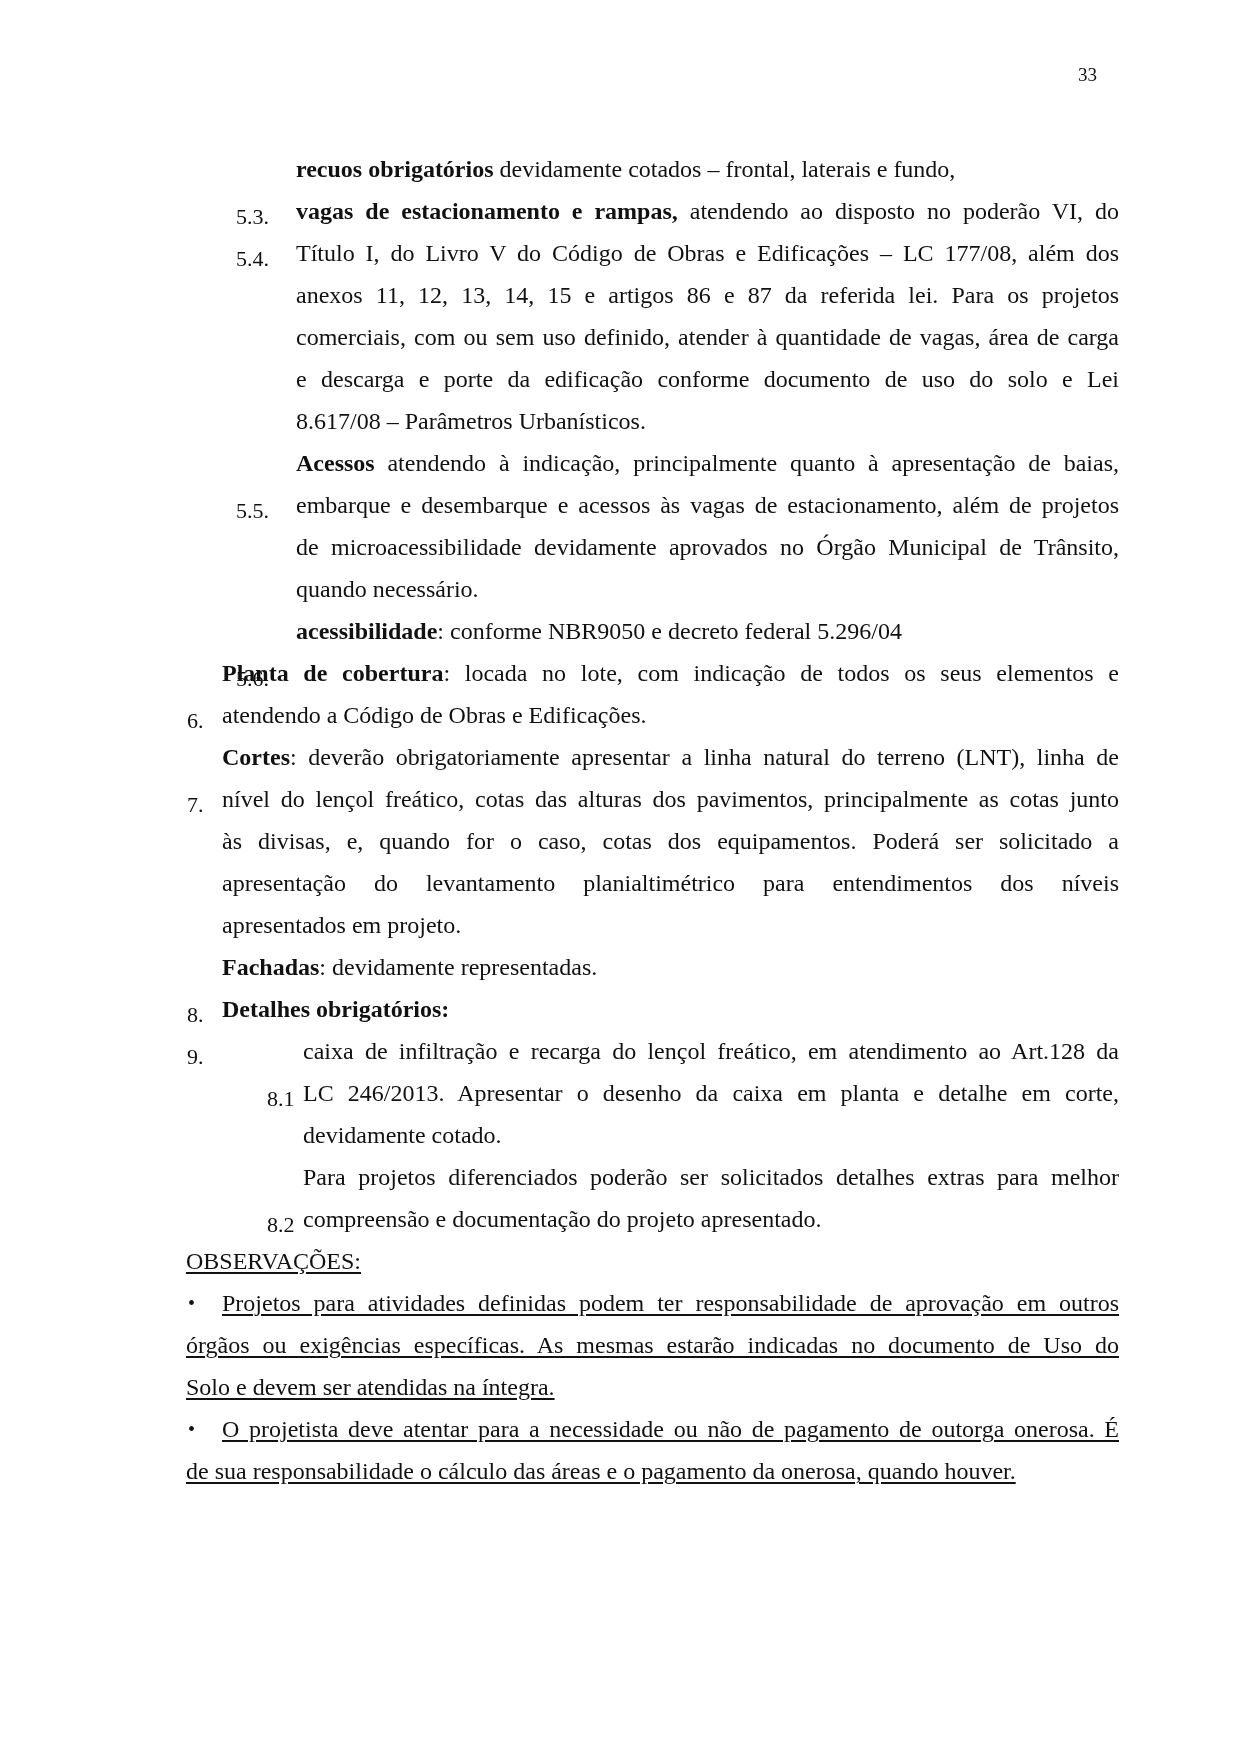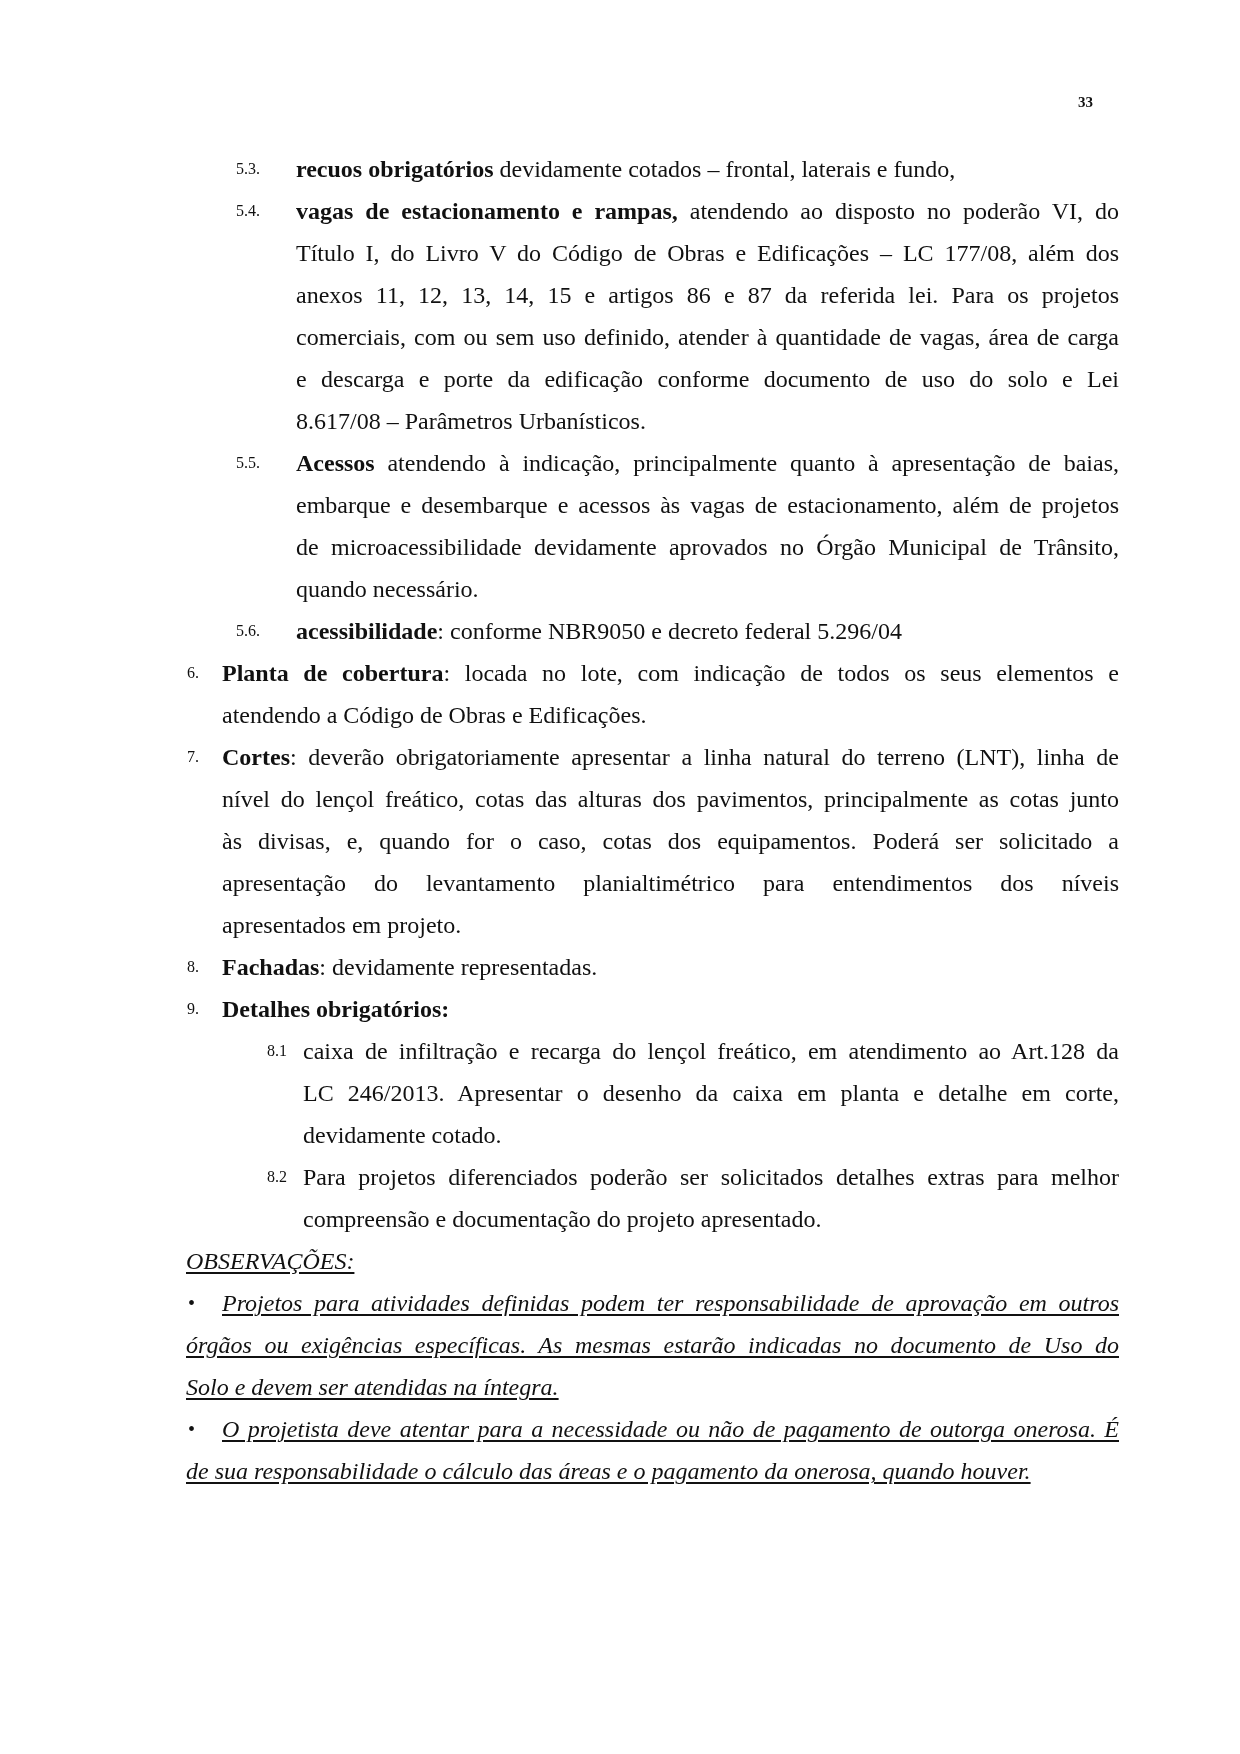--- a/index.html
+++ b/index.html
@@ -1,23 +1,23 @@
 <!DOCTYPE html>
 <html><head>
 <meta charset="utf-8">
 <style>
   html, body { margin:0; padding:0; background:#ffffff; }
   body { width:1240px; height:1754px; position:relative; overflow:hidden;
          font-family:"Liberation Serif", "DejaVu Serif", serif; color:#111; }
-  .page-number { position:absolute; top:94px; left:1078px; font-size:15px;font-weight:bold; }
+  .page-number { position:absolute; top:64px; left:1078px; font-size:19px; }
   .line { position:absolute; font-size:24px; line-height:26px; white-space:nowrap; }
   .just { text-align:justify; text-align-last:justify; white-space:normal; }
-  .num { position:absolute; font-size:16px; line-height:26px; }
+  .num { position:absolute; font-size:22px; line-height:26px;margin-top:48px; }
   b { font-weight:bold; }
-  .obs { font-style:italic; text-decoration:underline; text-decoration-thickness:2px; text-underline-offset:3px; }
+  .obs { text-decoration:underline; text-decoration-thickness:2px; text-underline-offset:3px; }
   .bullet { position:absolute; font-size:20px; line-height:26px; }
 </style>
 </head>
 <body>
 
 <div class="page-number">33</div>
 
 <div class="num" style="top:156px;left:236px">5.3.</div>
 <div class="line" style="top:156px;left:296px"><b>recuos obrigatórios</b><span> devidamente cotados – frontal, laterais e fundo,</span></div>
 

